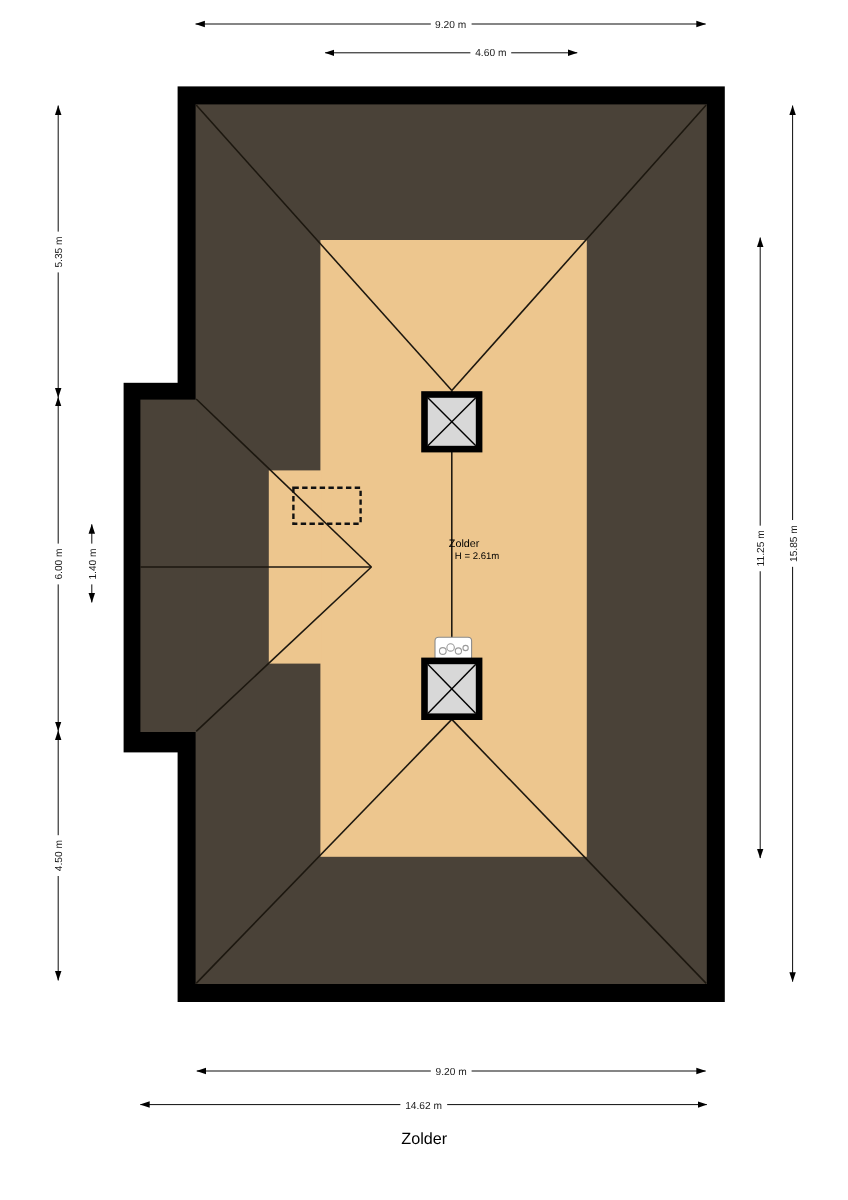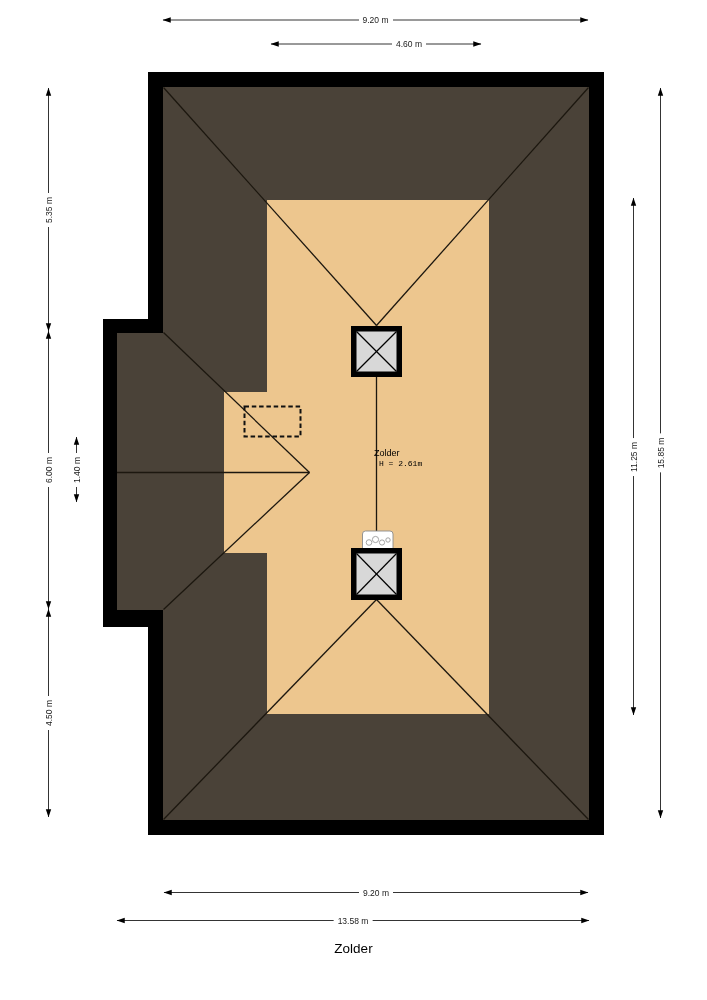--- a/index.html
+++ b/index.html
@@ -109,22 +109,22 @@
 
   <div class="dim" style="left:375.5px;top:20px;">9.20 m</div>
   <div class="dim" style="left:377px;top:44px;margin-left:32px;">4.60 m</div>
   <div class="dim v" style="left:48.5px;top:209.5px;">5.35 m</div>
   <div class="dim v" style="left:48.5px;top:470px;">6.00 m</div>
   <div class="dim v" style="left:76.5px;top:469.5px;">1.40 m</div>
   <div class="dim v" style="left:48.5px;top:713px;">4.50 m</div>
   <div class="dim v" style="left:633.5px;top:456.5px;">11.25 m</div>
   <div class="dim v" style="left:660.5px;top:453px;">15.85 m</div>
   <div class="dim" style="left:376px;top:892.5px;">9.20 m</div>
-  <div class="dim" style="left:353px;top:920.5px;">13.58 m</div>
+  <div class="dim" style="left:353px;top:920.5px;">14.62 m</div>
 
   <div class="room-label" style="left:374px;top:448px;">Zolder</div>
-  <div class="room-sub" style="left:379px;top:459px;font-family:Liberation Mono, monospace;">H = 2.61m</div>
+  <div class="room-sub" style="left:379px;top:459px;">H = 2.61m</div>
 
   <div class="title-block">
     <div>Zolder</div>
   </div>
 
 </div>
 
 </body></html>

